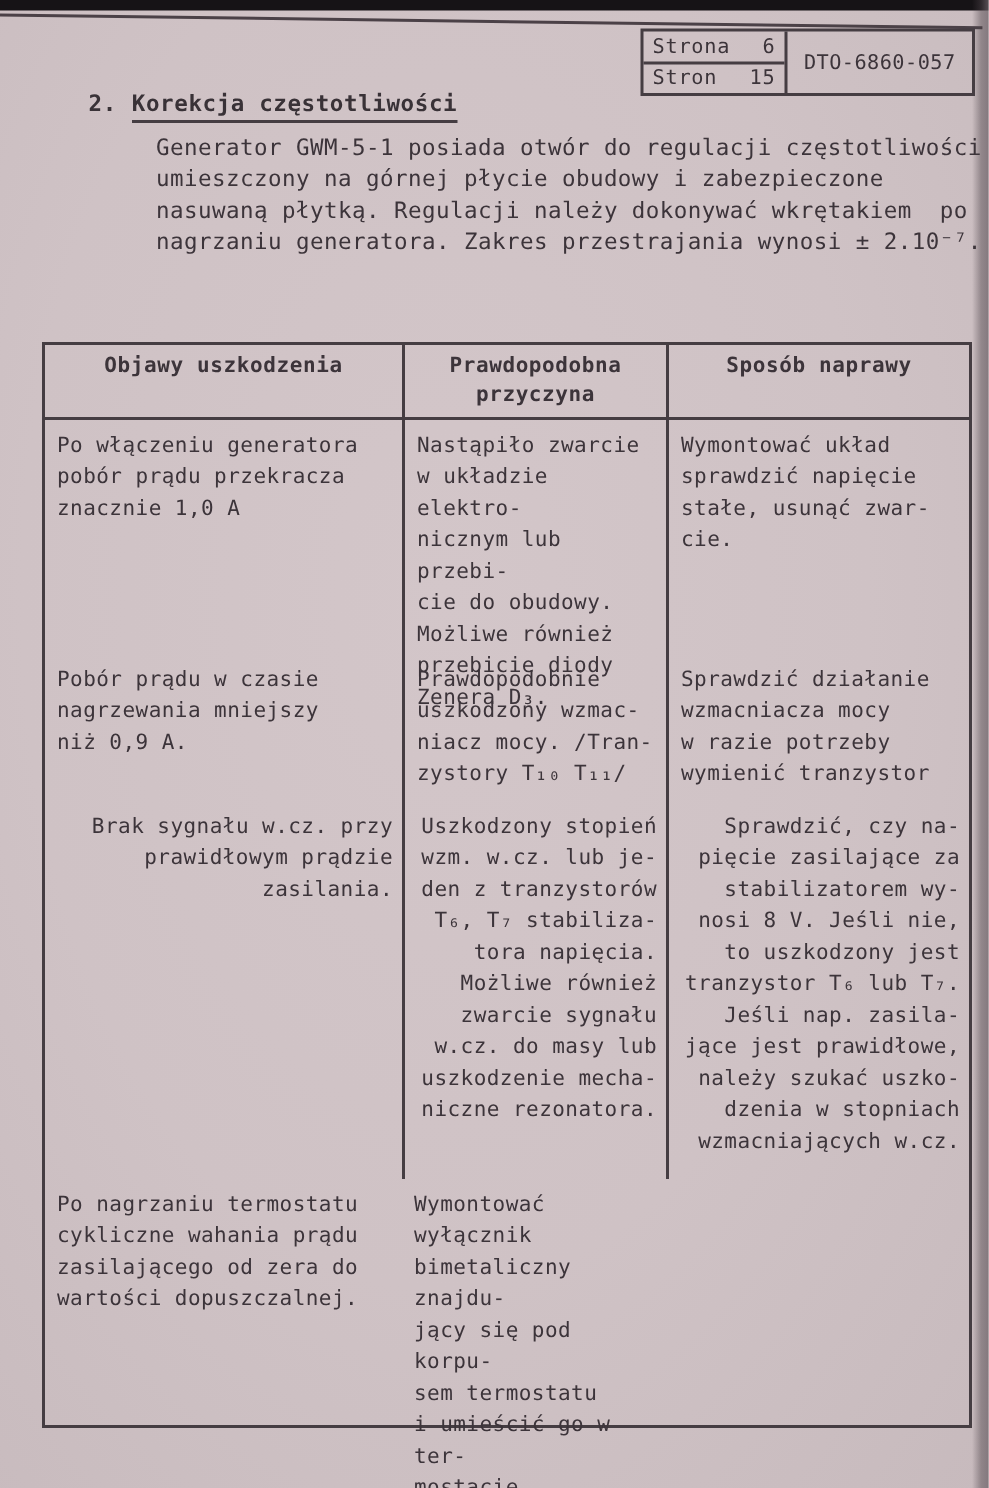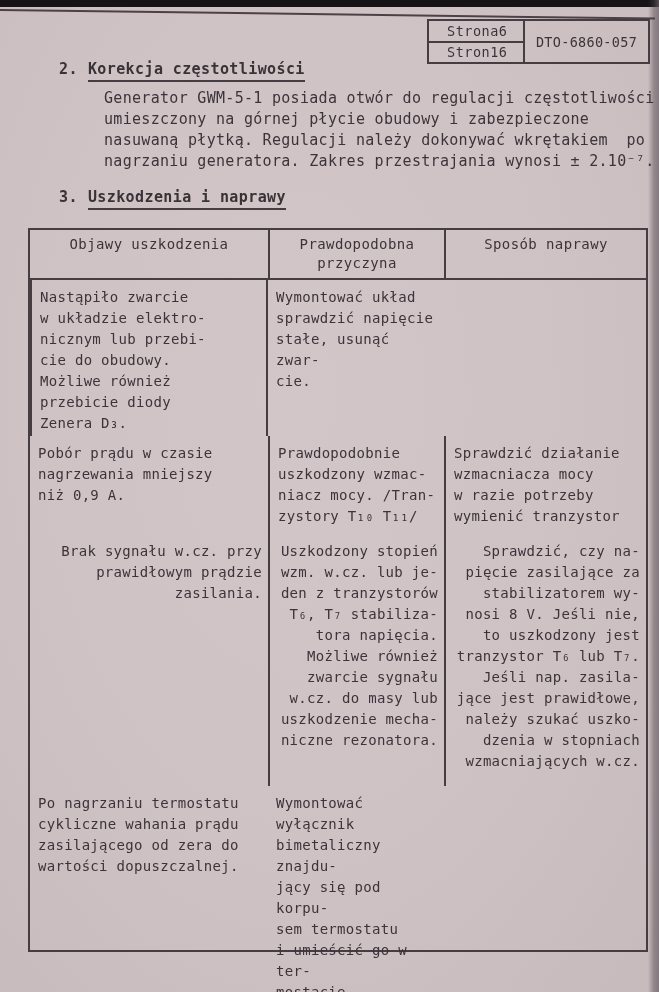--- a/index.html
+++ b/index.html
@@ -19,42 +19,42 @@
     background:linear-gradient(to right, rgba(80,70,76,0) 0%, rgba(78,68,74,.45) 55%, rgba(108,98,104,.75) 100%);}
   .top-rule{position:absolute;top:9px;left:0;width:655px;height:2px;background:#4b4147;
     transform:rotate(0.75deg);transform-origin:left center;}
   
   .header-box{
     position:absolute;left:427px;top:19px;width:223px;height:45px;
     border:2px solid #453d42;display:flex;box-sizing:border-box;
     font-size:13.5px;letter-spacing:.5px;
   }
   .hb-left{width:94px;display:flex;flex-direction:column;border-right:2px solid #453d42;}
-  .hb-cell{flex:1;display:flex;align-items:center;justify-content:space-between;padding:0 18px;}
+  .hb-cell{flex:1;display:flex;align-items:center;justify-content:space-between;padding:0 6px;}
   .hb-cell + .hb-cell{border-top:2px solid #453d42;}
   .hb-right{flex:1;display:flex;align-items:center;justify-content:center;letter-spacing:.3px;}
   
   .sec-heading{position:absolute;left:59px;font-size:15px;letter-spacing:.4px;font-weight:bold;color:#38313--;color:#393237;text-align:right;}
   .sec-heading.s2{top:60px;}
   .sec-heading.s3{top:188px;}
   .sec-num{margin-right:10px;}
   .sec-title{border-bottom:2px solid #453d42;padding-bottom:2px;}
   
   .para{
     position:absolute;left:104px;top:88px;width:565px;
     font-size:15px;line-height:21px;letter-spacing:.3px;
     white-space:pre-wrap;color:#3c343a;
   }
   
   .ttable{
     position:absolute;left:28px;top:228px;width:620px;box-sizing:border-box;
     border:2px solid #453d42;font-size:14px;
   }
   .trow{display:grid;grid-template-columns:238px 178px 200px;}
-  .thead{border-bottom:2px solid #453d42;}
+  .thead{border-bottom:2px solid #453d42;font-weight:bold;}
   .th{
     text-align:center;padding:5px 4px;line-height:19px;
     letter-spacing:.4px;white-space:pre-wrap;
   }
   .td{
     padding:7px 6px 0 8px;line-height:21px;letter-spacing:.3px;
     white-space:pre-wrap;box-sizing:border-box;
   }
   .c2{border-left:2px solid #453d42;border-right:2px solid #453d42;}
   .r1{height:156px;}
@@ -72,48 +72,48 @@
   <div class="top-rule"></div>
 
   <div class="header-box">
     <div class="hb-left">
       <div class="hb-cell">
         <span>Strona</span>
         <span>6</span>
       </div>
       <div class="hb-cell">
         <span>Stron</span>
-        <span>16</span>
+        <span>15</span>
       </div>
     </div>
     <div class="hb-right">DTO-6860-057</div>
   </div>
 
   <div class="sec-heading s2">
     <span class="sec-num">2.</span><span class="sec-title">Korekcja częstotliwości</span>
   </div>
 
   <div class="para">Generator GWM-5-1 posiada otwór do regulacji częstotliwości
 umieszczony na górnej płycie obudowy i zabezpieczone
 nasuwaną płytką. Regulacji należy dokonywać wkrętakiem  po
 nagrzaniu generatora. Zakres przestrajania wynosi ± 2.10⁻⁷.</div>
 
-  <div class="sec-heading s3">
-    <span class="sec-num">3.</span><span class="sec-title">Uszkodzenia i naprawy</span>
-  </div>
 
   <div class="ttable">
     <div class="trow thead">
       <div class="th c1">Objawy uszkodzenia</div>
       <div class="th c2">Prawdopodobna
 przyczyna</div>
       <div class="th c3">Sposób naprawy</div>
     </div>
 
     <div class="trow r1">
+      <div class="td c1">Po włączeniu generatora
+pobór prądu przekracza
+znacznie 1,0 A</div>
       <div class="td c2">Nastąpiło zwarcie
 w układzie elektro-
 nicznym lub przebi-
 cie do obudowy.
 Możliwe również
 przebicie diody
 Zenera D₃.</div>
       <div class="td c3">Wymontować układ
 sprawdzić napięcie
 stałe, usunąć zwar-

